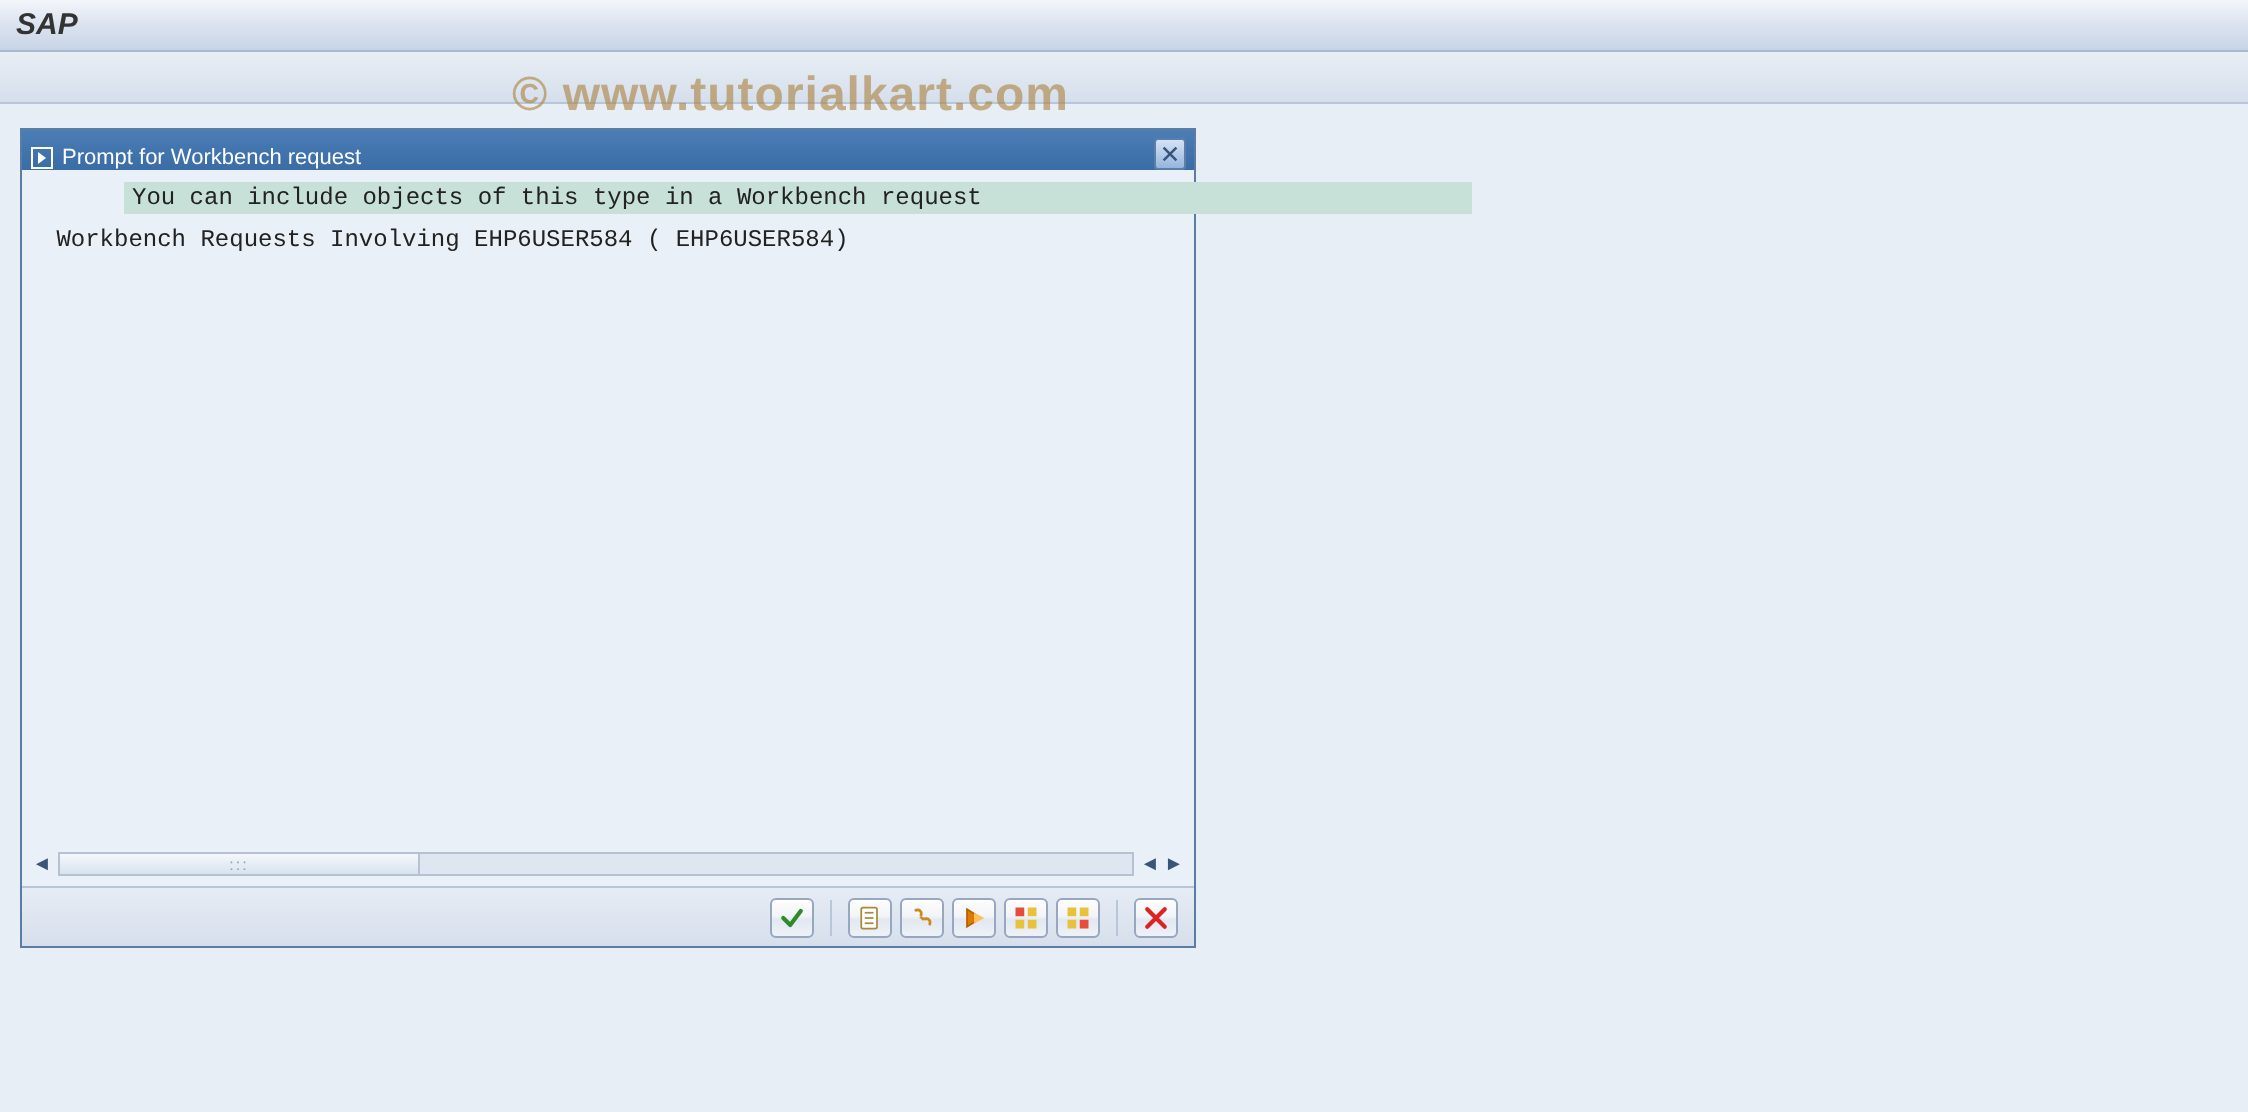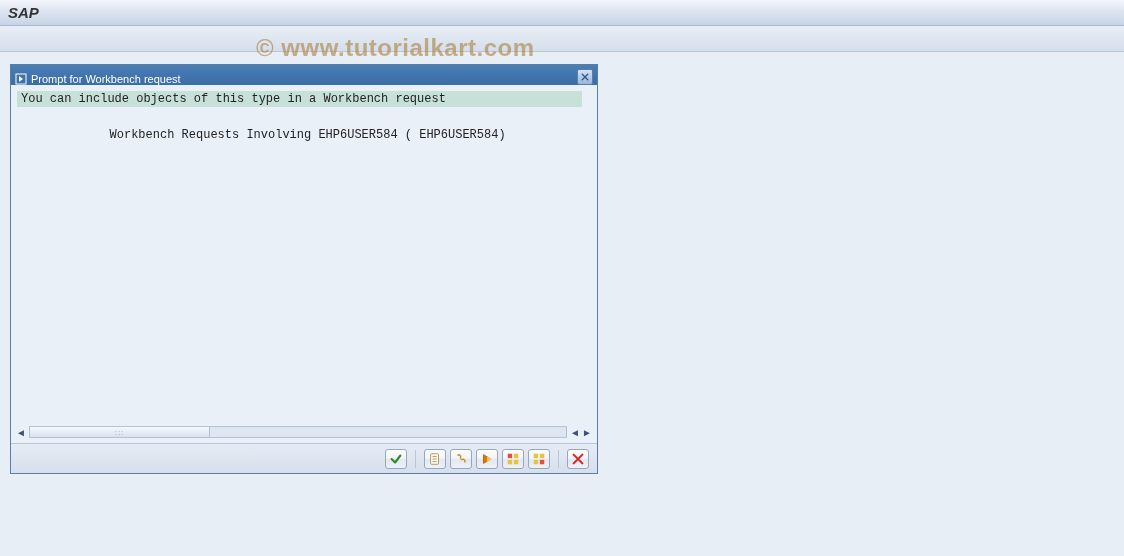--- a/index.html
+++ b/index.html
@@ -73,27 +73,27 @@
       font-family: "Courier New", monospace;
       font-size: 12px;
       color: #222;
       min-height: 340px;
     }
     .hl-line {
       background: #c7e0d8;
       padding: 1px 4px;
       white-space: pre;
       display: block;
-      width: 565px;
+      width: 674px;
+      margin-left: 45px;
     }
     .body-line {
       padding: 1px 4px;
       white-space: pre;
-      margin-top: 20px;
-      text-align: center;
+      margin-top: 5px;
     }
     .scrollbar-row {
       display: flex;
       align-items: center;
       height: 18px;
       padding: 0 4px 4px 4px;
       gap: 0;
     }
     .sb-arrow {
       width: 12px; height: 12px;

